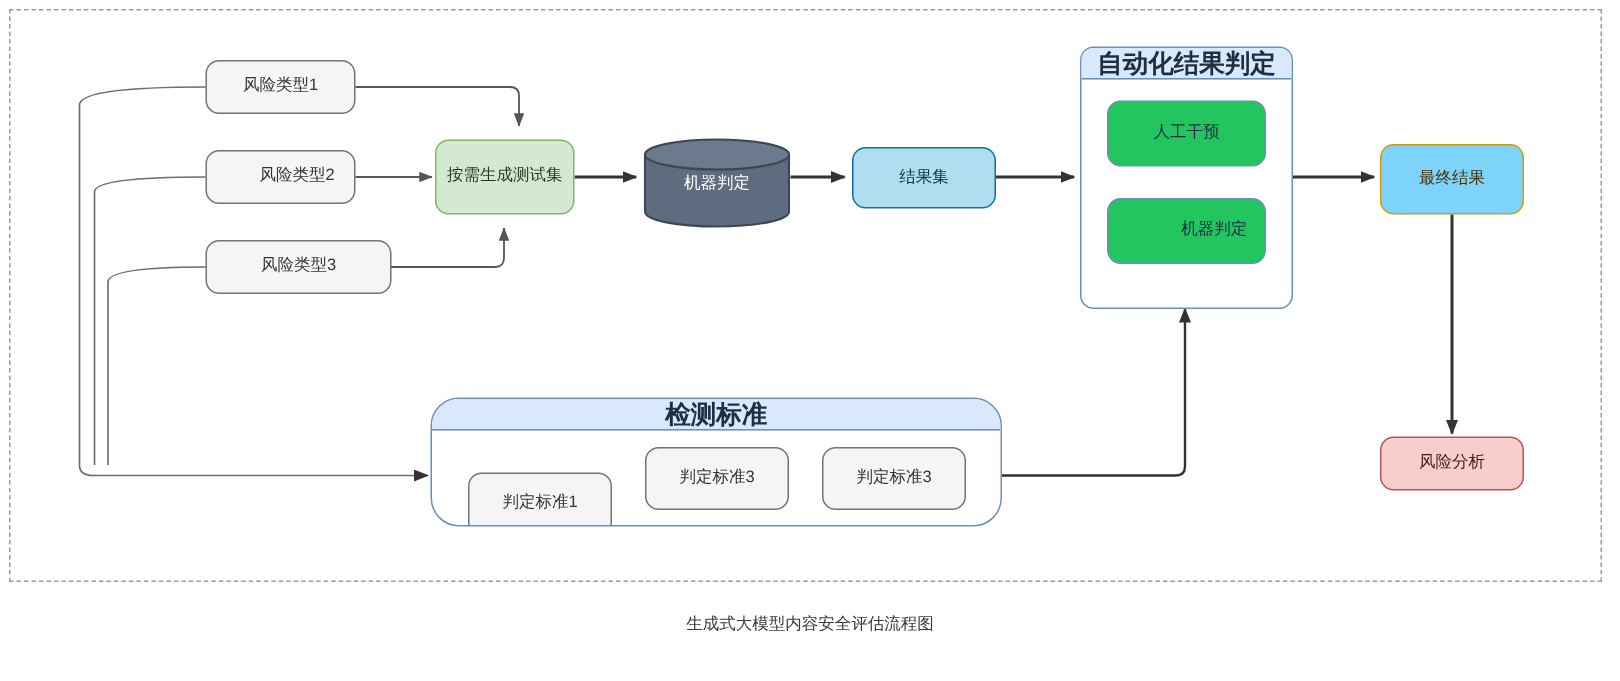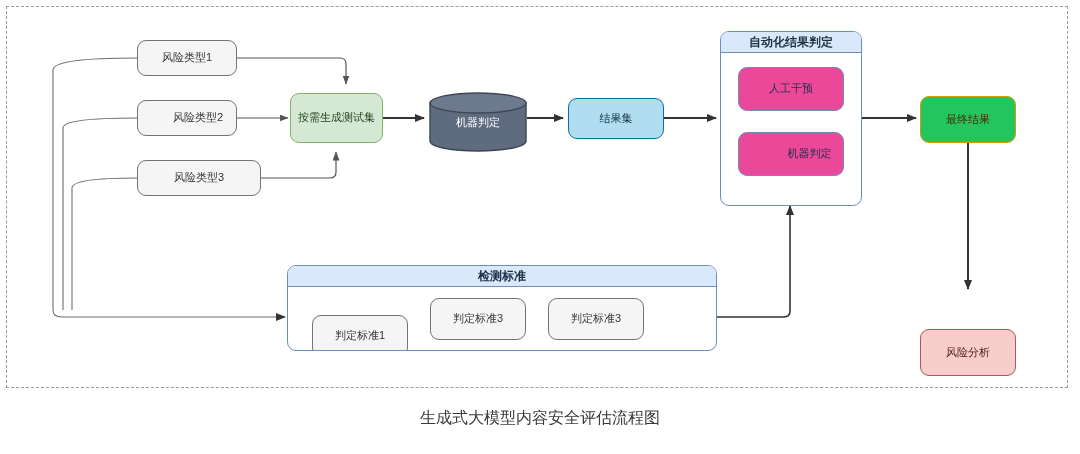--- a/index.html
+++ b/index.html
@@ -55,26 +55,26 @@
     background: #d5e8d4;
     border: 1px solid #82b366;
     color: #1f3d1b;
   }
   .node-cyan {
     background: #b1ddf0;
     border: 1px solid #10739e;
     color: #10323f;
   }
   .node-blue {
-    background: #ec4899;
+    background: #22c55e;
     border: 1px solid #6c8ebf;
     color: #1d2f45;
   }
   .node-orange {
-    background: #22c55e;
+    background: #7dd3fc;
     border: 1px solid #d79b00;
     color: #4a3000;
   }
   .node-red {
     background: #f8cecc;
     border: 1px solid #b85450;
     color: #4a1715;
   }
   .container-box {
     position: absolute;
@@ -84,21 +84,21 @@
     border-radius: 9px;
     overflow: hidden;
   }
   .container-title {
     height: 21px;
     background: #dae8fc;
     border-bottom: 1px solid #6c8ebf;
     display: flex;
     align-items: center;
     justify-content: center;
-    font-size: 12px;
+    font-size: 17px;
     font-weight: bold;
     color: #1d2f45;
     box-sizing: border-box;
   }
   .container-body {
     position: relative;
     width: 100%;
   }
   .cyl {
     position: absolute;
@@ -112,21 +112,21 @@
     top: 50%;
     transform: translateY(-50%);
     pointer-events: none;
   }
   .caption {
     position: absolute;
     left: 0;
     top: 408px;
     width: 1080px;
     text-align: center;
-    font-size: 16px;
+    font-size: 11px;
     color: #3a3a3a;
   }
 </style>
 </head>
 <body>
 
 <div id="canvas">
 
   <div class="frame"></div>
 
@@ -194,38 +194,38 @@
     <div class="container-body" style="height:153px;">
       <div class="node node-blue" style="left:17px; top:14px; width:106px; height:44px;">
         <span>人工干预</span>
       </div>
       <div class="node node-blue" style="left:17px; top:79px; width:106px; height:44px;padding-left:37px;">
         <span>机器判定</span>
       </div>
     </div>
   </div>
 
-  <div class="container-box" style="left:287px; top:265px; width:430px; height:86px;">
+  <div class="container-box" style="left:287px; top:265px; width:381px; height:86px;border-radius:19px;">
     <div class="container-title">检测标准</div>
     <div class="container-body" style="height:64px;">
       <div class="node node-gray" style="left:24px; top:28px; width:96px; height:42px;">
         <span>判定标准1</span>
       </div>
       <div class="node node-gray" style="left:142px; top:11px; width:96px; height:42px;">
         <span>判定标准3</span>
       </div>
       <div class="node node-gray" style="left:260px; top:11px; width:96px; height:42px;">
         <span>判定标准3</span>
       </div>
     </div>
   </div>
 
   <div class="node node-orange" style="left:920px; top:96px; width:96px; height:47px;">
     <span>最终结果</span>
   </div>
 
-  <div class="node node-red" style="left:920px; top:291px; width:96px; height:47px;margin-top:38px;">
+  <div class="node node-red" style="left:920px; top:291px; width:96px; height:36px;">
     <span>风险分析</span>
   </div>
 
   <div class="caption">生成式大模型内容安全评估流程图</div>
 
 </div>
 
 </body></html>

